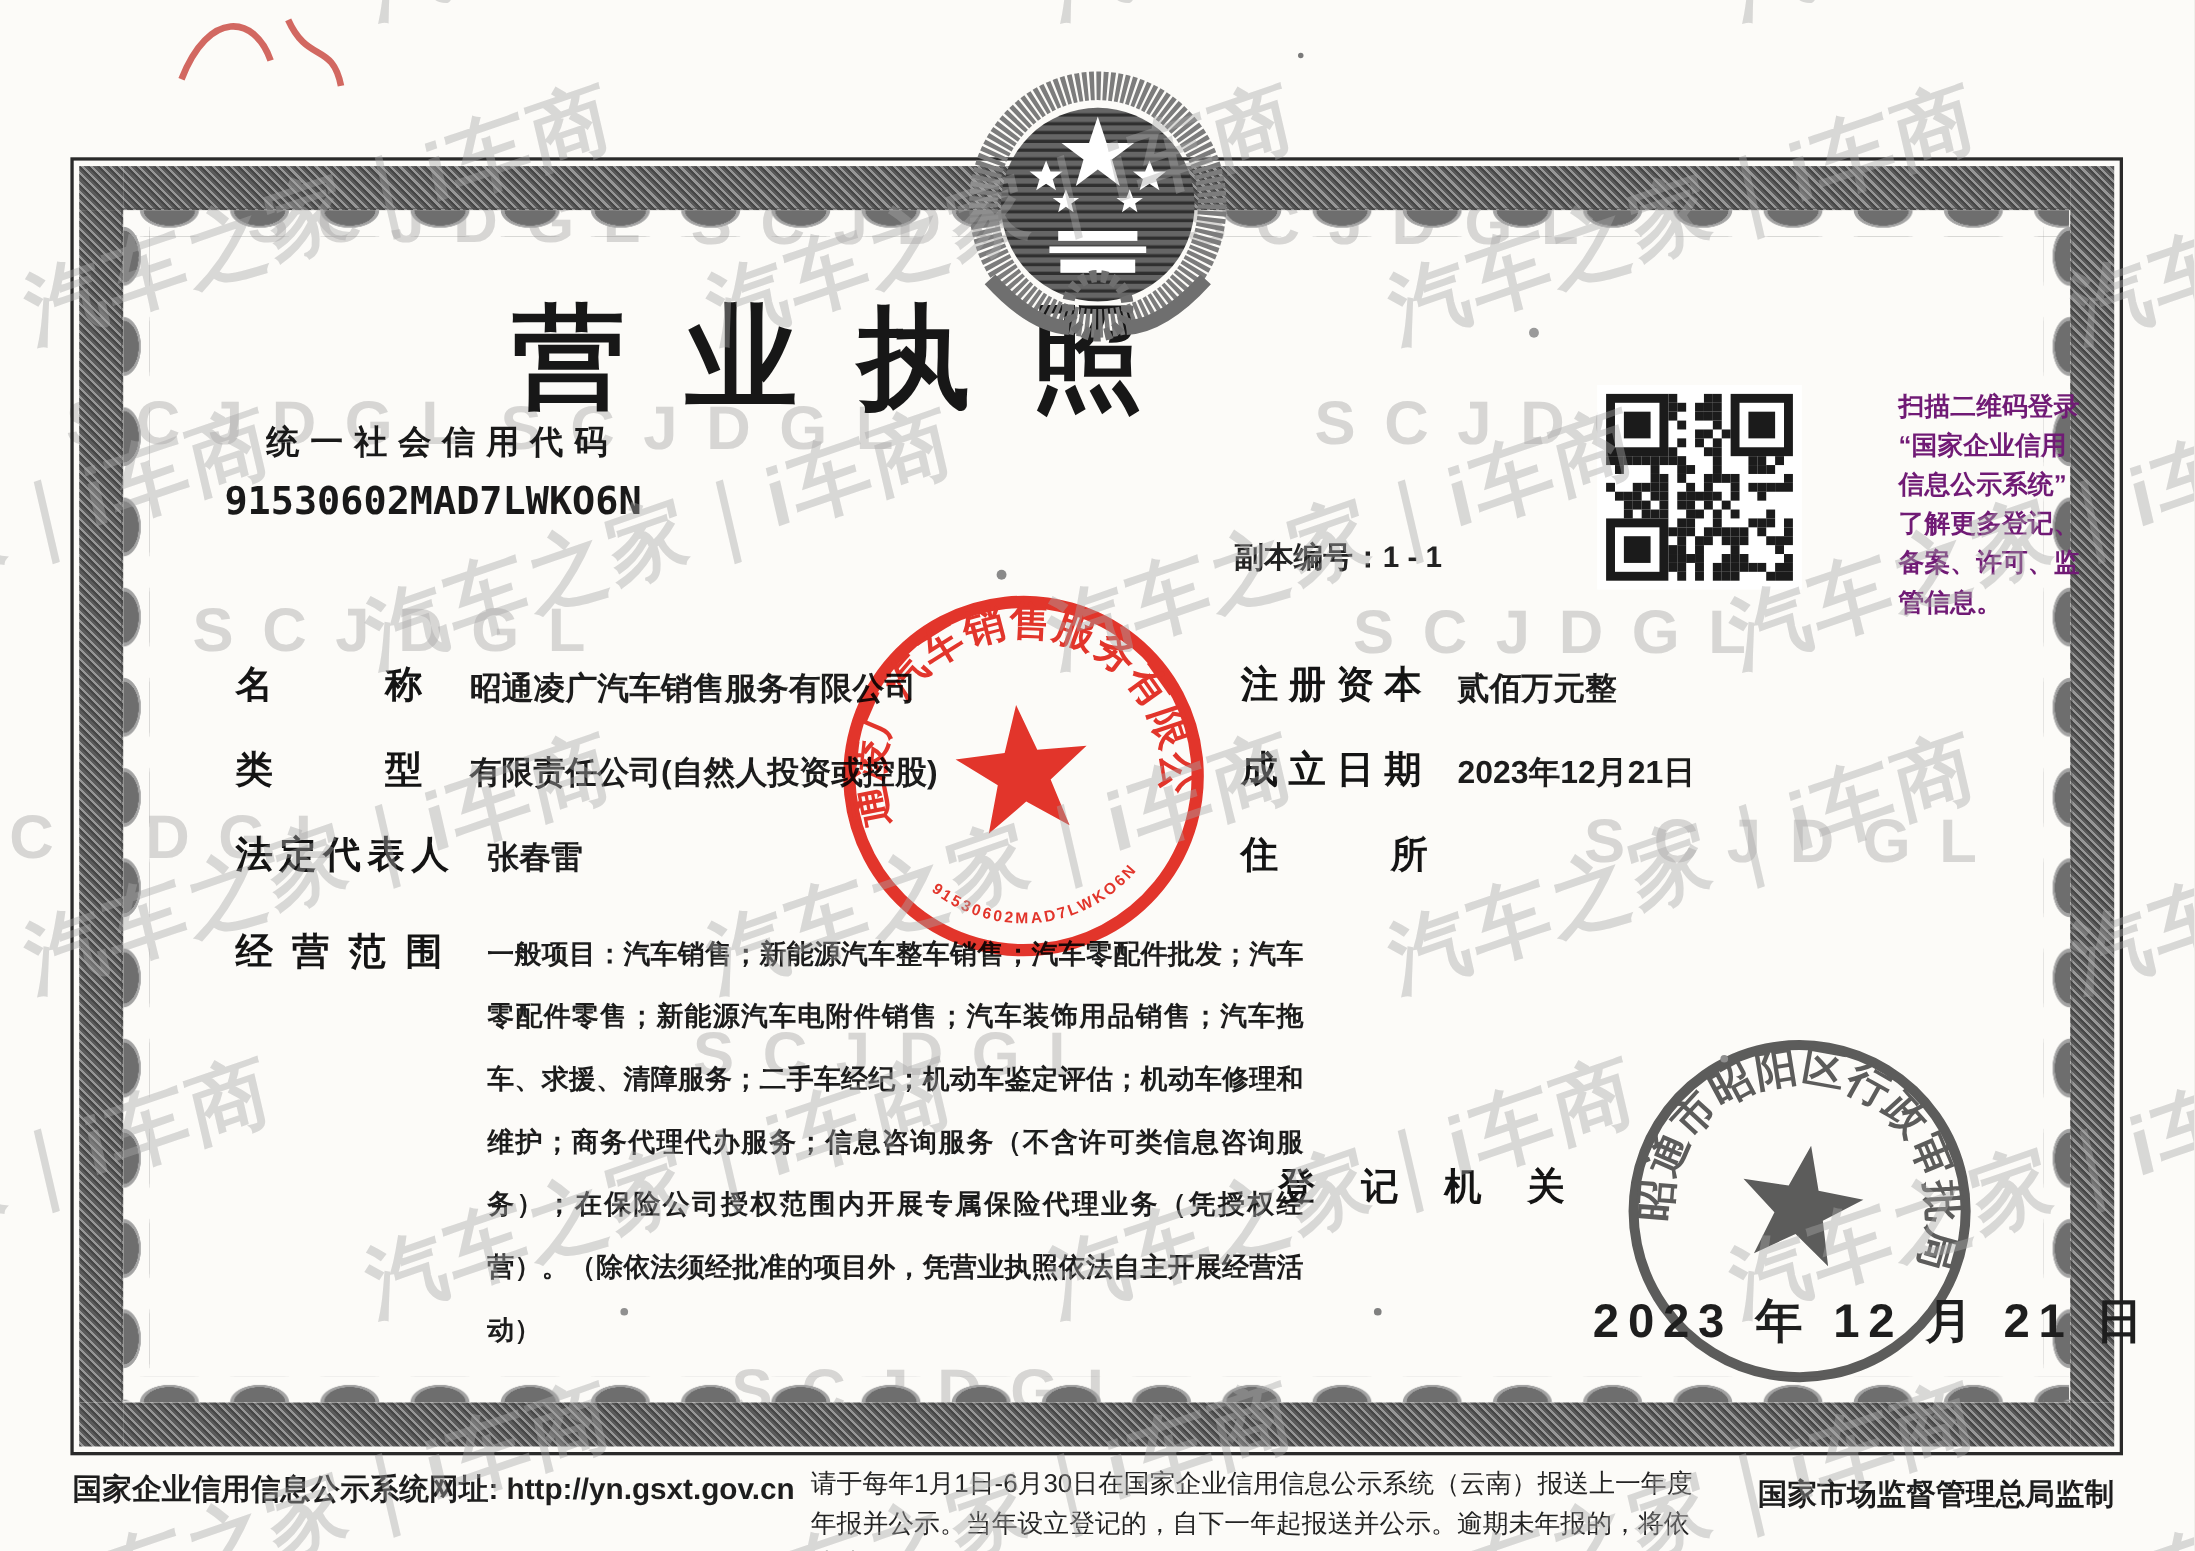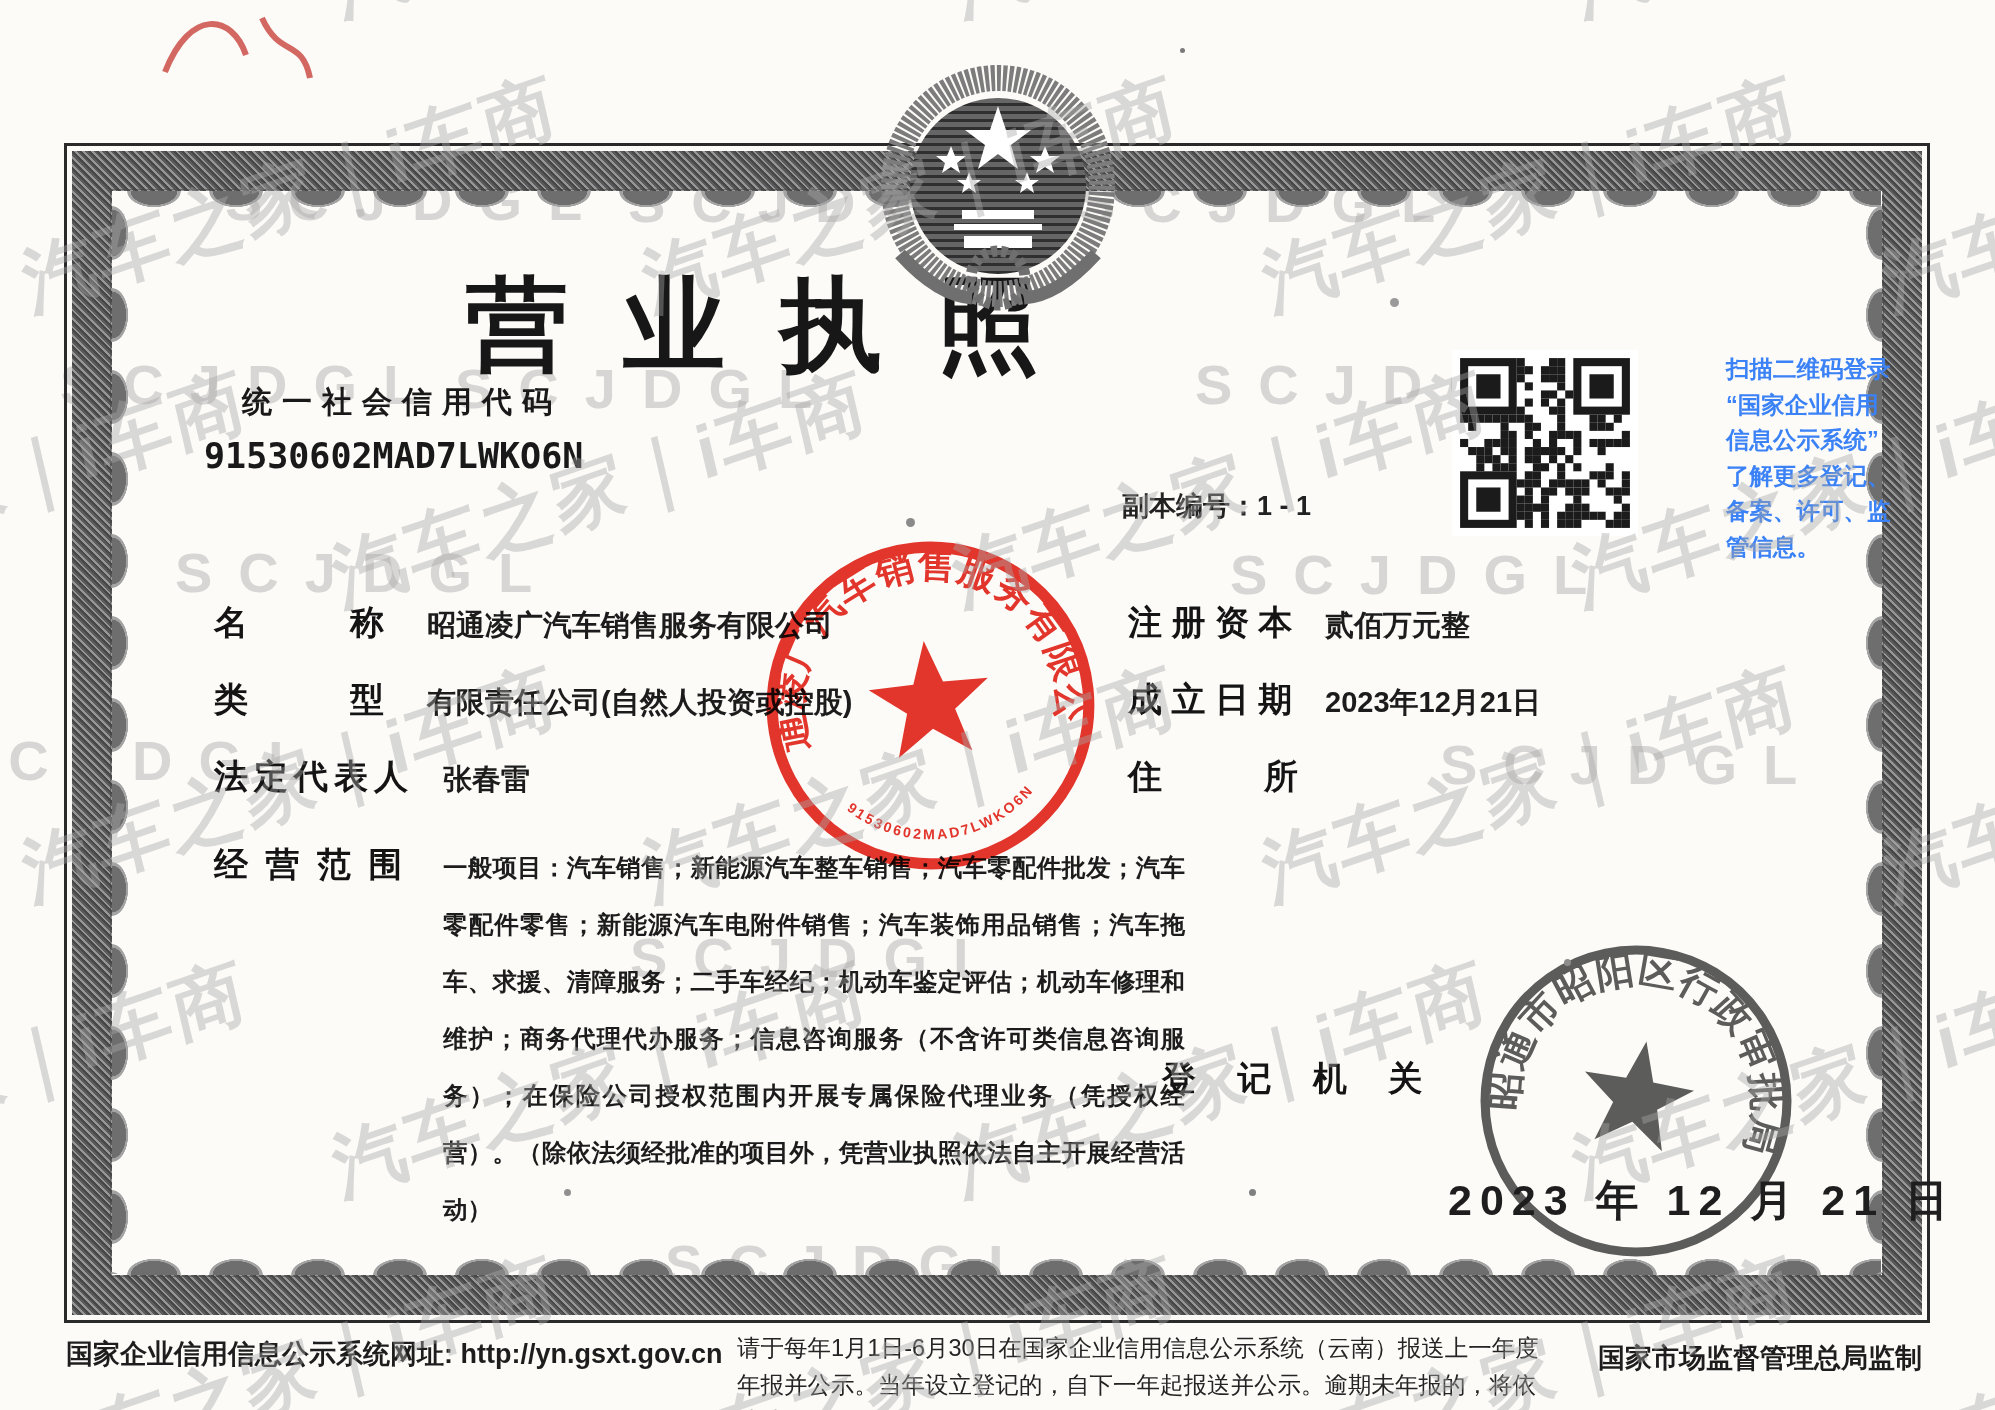--- a/index.html
+++ b/index.html
@@ -49,21 +49,21 @@
   .title{position:absolute; left:330px; top:258px; width:900px; text-align:center;
     font-size:102px; font-weight:900; letter-spacing:55px; color:#171717; z-index:2;}
   .subtitle{position:absolute; left:530px; top:472px; width:500px; text-align:center;
     font-size:45px; font-weight:800; letter-spacing:14px; color:#1b1b1b; z-index:2;}
   .copy-no{position:absolute; left:1122px; top:488px; font-size:27px; font-weight:600; z-index:2;}
 
   
   .qr{position:absolute; left:1452px; top:350px; width:186px; height:186px; background:#fff; z-index:2;}
   .qr svg{width:100%; height:100%; display:block;}
   .qr-caption{position:absolute; left:1726px; top:352px; width:210px; font-size:23.5px;
-    font-weight:700; line-height:35.5px; color:#3b82f6; z-index:2;}
+    font-weight:700; line-height:35.5px; color:#701a75; z-index:2;}
 
   
   .flabel{position:absolute; font-size:34px; font-weight:700; color:#141414; white-space:nowrap; z-index:2;}
   .fvalue{position:absolute; font-size:29px; font-weight:600; color:#1c1c1c; white-space:nowrap; z-index:2;}
   .fvalue.wrap{white-space:normal;}
   .lbl-name{left:214px; top:600px;}   .val-name{left:427px; top:606px;}
   .lbl-type{left:214px; top:677px;}   .val-type{left:427px; top:683px;}
   .lbl-legal{left:214px; top:754px; letter-spacing:6px;} .val-legal{left:443px; top:760px;}
   .lbl-scope{left:214px; top:842px; letter-spacing:4px;}
   .val-scope{left:443px; top:839px; width:742px; font-size:24.5px; line-height:57px;

